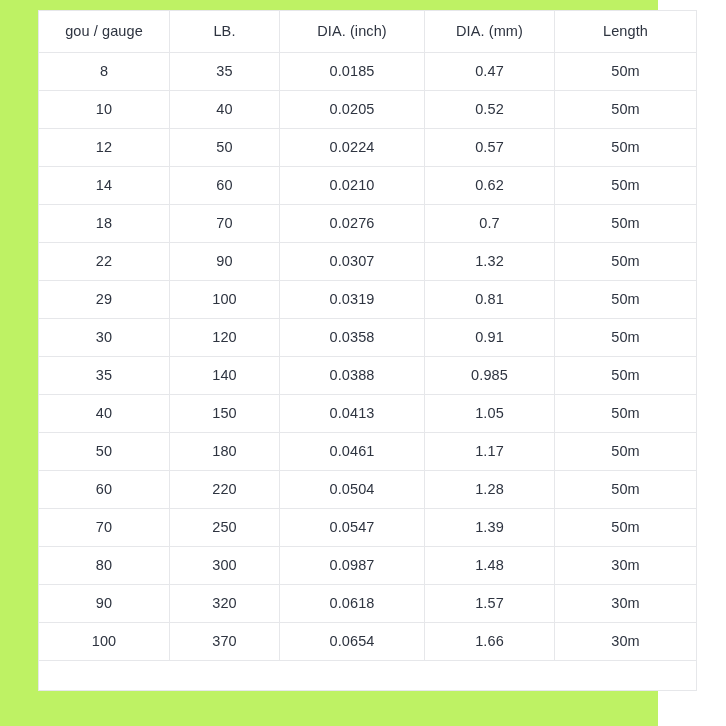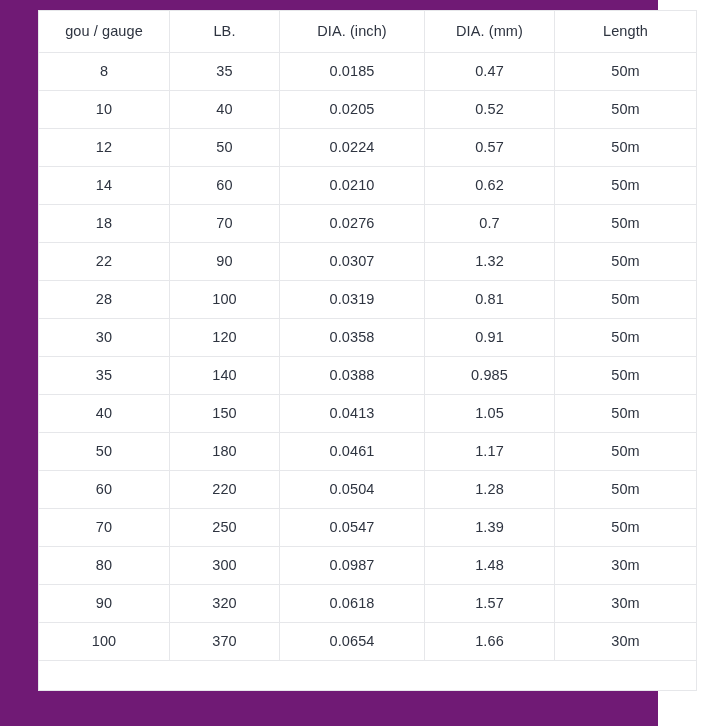--- a/index.html
+++ b/index.html
@@ -11,21 +11,21 @@
     height: 726px;
     background: #ffffff;
     font-family: "Liberation Sans", sans-serif;
     -webkit-font-smoothing: antialiased;
     overflow: hidden;
   }
   .page {
     position: relative;
     width: 658px;
     height: 726px;
-    background: #701a75;
+    background: #bef264;
     box-sizing: border-box;
     padding-left: 43px;
   }
   .table-wrap {
     position: absolute;
     left: 38px;
     top: 10px;
     width: 658px;
   }
   table.spec-table {
@@ -128,21 +128,21 @@
           <td>50m</td>
         </tr>
         <tr>
           <td>22</td>
           <td>90</td>
           <td>0.0307</td>
           <td>1.32</td>
           <td>50m</td>
         </tr>
         <tr>
-          <td>28</td>
+          <td>29</td>
           <td>100</td>
           <td>0.0319</td>
           <td>0.81</td>
           <td>50m</td>
         </tr>
         <tr>
           <td>30</td>
           <td>120</td>
           <td>0.0358</td>
           <td>0.91</td>

